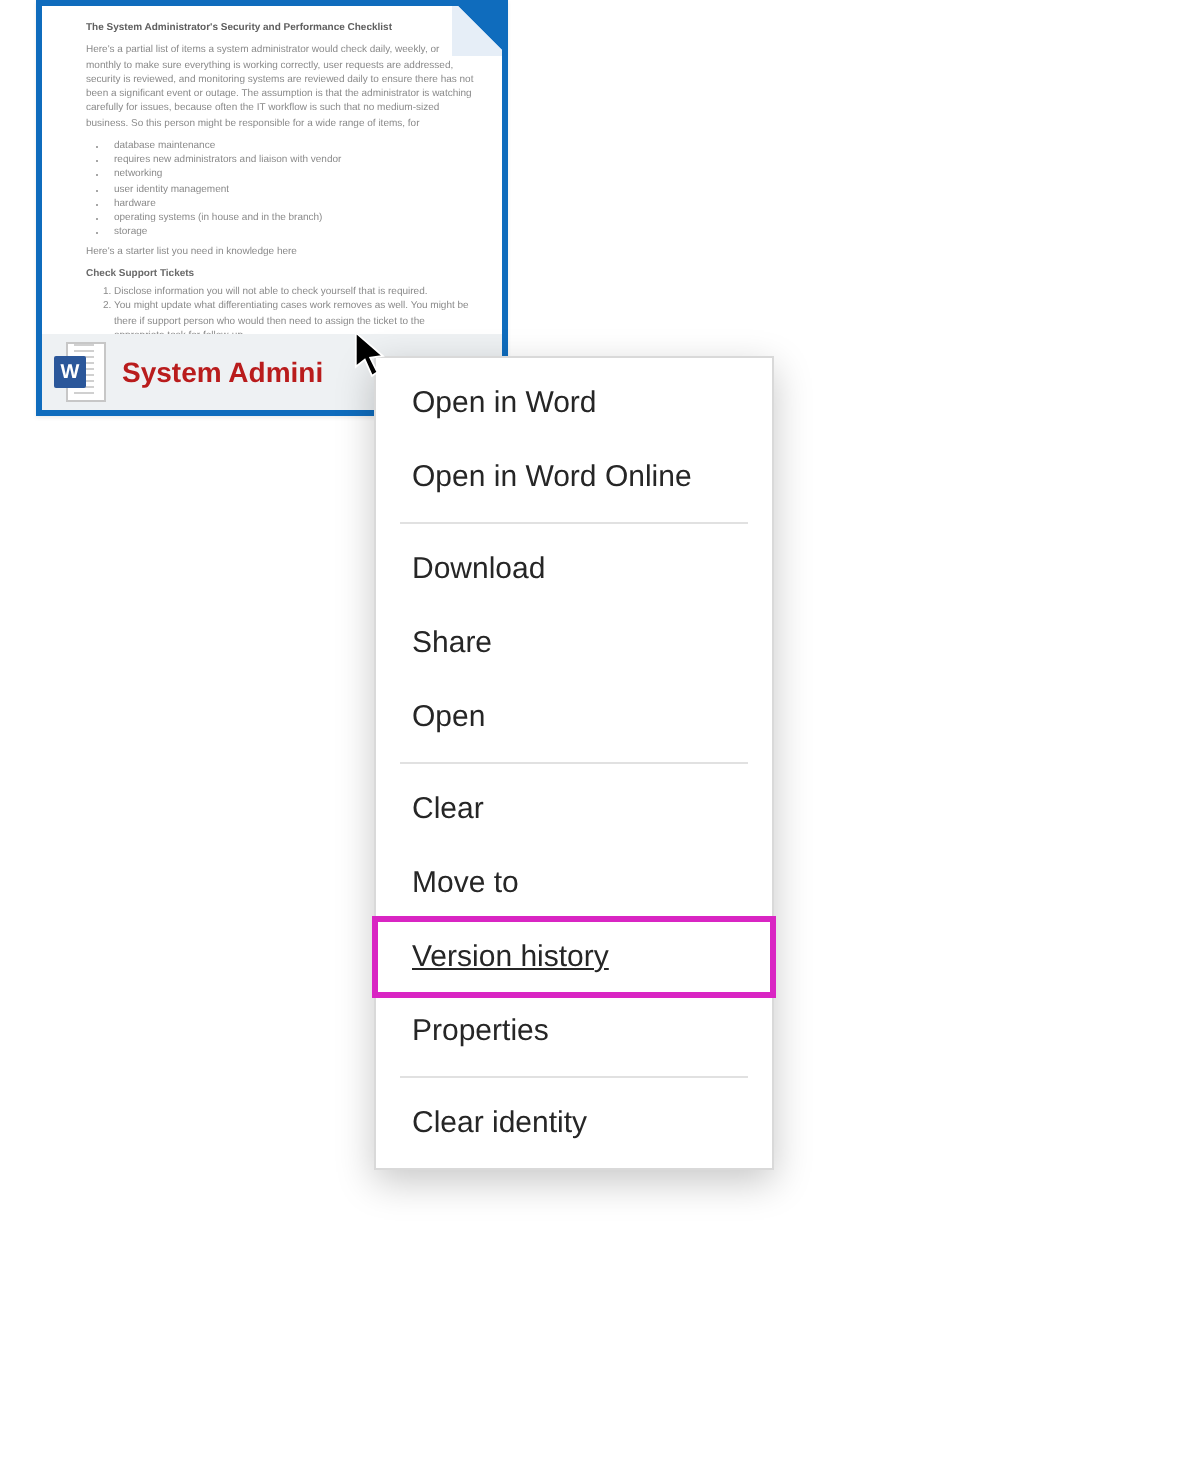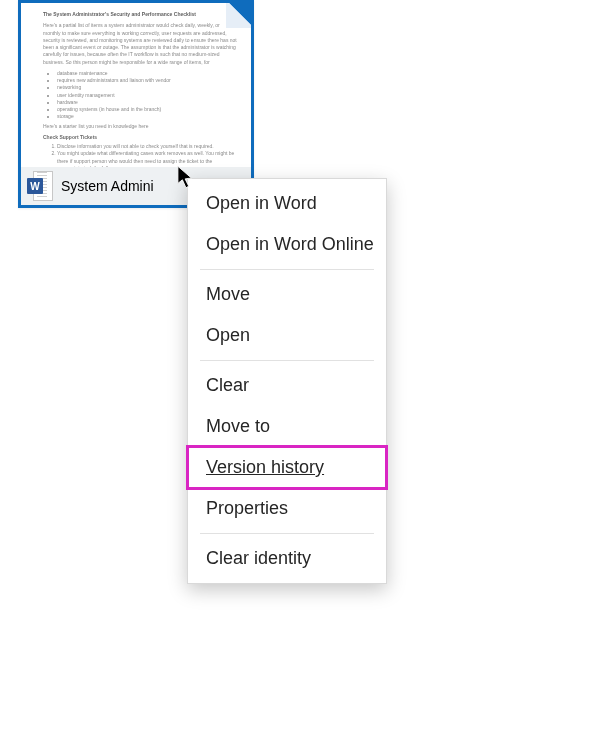--- a/index.html
+++ b/index.html
@@ -95,22 +95,22 @@
   }
   .word-icon .badge {
     position:absolute; left:0; top:7px;
     width:16px; height:16px;
     background:#2b579a;
     color:#fff; font-size:10px; font-weight:bold;
     display:flex; align-items:center; justify-content:center;
     border-radius:1px;
   }
   .doc-title {
-    font-weight: 400;
-    color: #000000;
+    font-weight: 700;
+    color: #b91c1c;
     font-size: 14px;
     white-space: nowrap;
     overflow: hidden;
     text-align: center;
   }
 
   
   .cursor {
     position: absolute;
     left: 177px;
@@ -122,21 +122,21 @@
 
   
   .context-menu {
     position: absolute;
     left: 187px;
     top: 178px;
     width: 200px;
     background: #fff;
     border: 1px solid #d9d9d9;
     box-shadow: 0 6px 18px rgba(0,0,0,0.22);
-    font-size: 18px;
+    font-size: 15px;
     color: #262626;
     padding: 4px 0;
   }
   .menu-item {
     padding: 10px 18px;
     cursor: default;
     white-space: nowrap;
   }
   .menu-sep {
     height: 1px;
@@ -193,21 +193,22 @@
 </div>
 
 <svg class="cursor" viewBox="0 0 20 28">
   <path d="M1 1 L1 20 L6 16 L10 25 L13 23 L9 15 L16 14 Z" fill="#000" stroke="#fff" stroke-width="1"></path>
 </svg>
 
 <div class="context-menu" id="context-menu">
     <div class="menu-item">Open in Word</div>
     <div class="menu-item">Open in Word Online</div>
     <div class="menu-sep"></div>
-    <div class="menu-item">Move</div>
+    <div class="menu-item">Download</div>
+    <div class="menu-item">Share</div>
     <div class="menu-item">Open</div>
     <div class="menu-sep"></div>
     <div class="menu-item">Clear</div>
     <div class="menu-item">Move to</div>
     <div class="menu-item highlighted">Version history</div>
     <div class="menu-item">Properties</div>
     <div class="menu-sep"></div>
     <div class="menu-item">Clear identity</div>
   </div>
 

